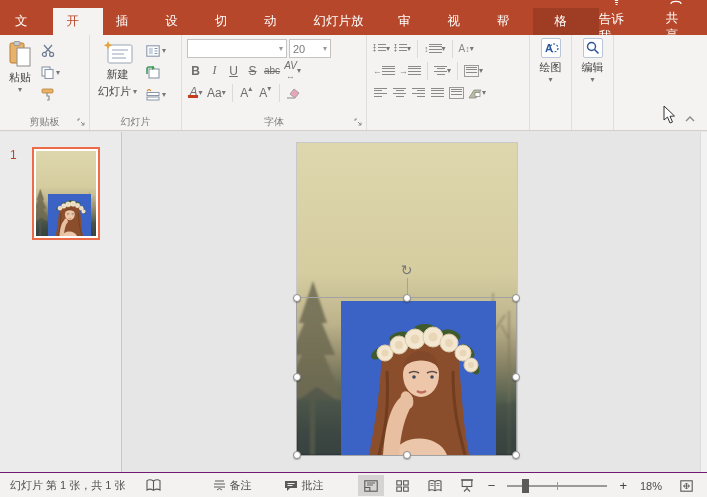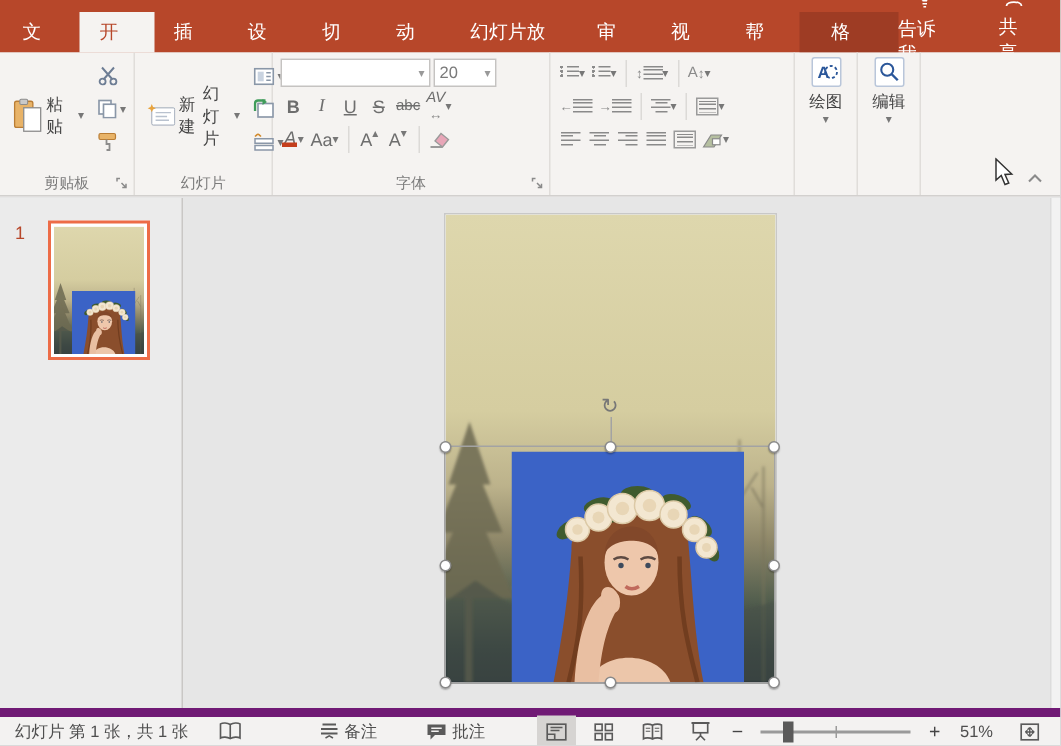--- a/index.html
+++ b/index.html
@@ -18,21 +18,21 @@
   .tbar-item { display:flex; align-items:center; gap:5px;flex-direction:column; }
   .gap28 { width:22px; }
 
   
   .ribbon { position:absolute; left:0; top:35px; width:707px; height:96px; background:#f5f3f1;
             border-bottom:1px solid #d2d0ce; display:flex; }
   .rgroup { position:relative; display:flex; flex-direction:column; border-right:1px solid #e0ddda; }
   .rbody { flex:1; display:flex; padding:4px 3px 0 5px; }
   .rlabel { height:15px; font-size:10px; color:#7b7b7b; text-align:center; position:relative; }
   .launcher { position:absolute; right:3px; bottom:3px; width:9px; height:9px; }
-  .bigbtn { display:flex; flex-direction:row; align-items:center; justify-content:flex-start;
+  .bigbtn { display:flex; flex-direction:column; align-items:center; justify-content:flex-start;
             font-size:11px; color:#444; padding:2px 3px; gap:2px; border-radius:2px; }
   .dd { font-size:8px; color:#777; line-height:6px; }
   .minicol { display:flex; flex-direction:column; justify-content:flex-start; gap:5px; padding:3px 0 0 4px; }
   .minibtn { display:flex; align-items:center; gap:2px; height:17px; padding:0 2px; border-radius:2px; }
 
   .fontgrid { display:flex; flex-direction:column; gap:3px; width:100%; }
   .frow { display:flex; align-items:center; gap:2px; }
   .combo { height:19px; background:#fff; border:1px solid #c5c3c1; display:flex; align-items:center;
            font-size:11px; color:#7a7a7a; padding:0 3px; }
   .combo .cdd { margin-left:auto; font-size:8px; color:#999; }
@@ -98,21 +98,21 @@
          border:1px solid #a3a3a3; pointer-events:none; }
   .hdl { position:absolute; width:8px; height:8px; background:#fff; border:1px solid #8a8a8a;
          border-radius:50%; transform:translate(-50%,-50%); box-shadow:0 1px 1px rgba(0,0,0,.25);
          pointer-events:auto; }
   .rothdl { position:absolute; left:50%; top:-36px; transform:translateX(-50%); width:16px; height:16px;
             color:#777; font-size:14px; line-height:16px; text-align:center; pointer-events:auto; }
   .rotline { position:absolute; left:50%; top:-20px; width:1px; height:20px; background:#a3a3a3; }
 
   
   .statusbar { position:absolute; left:0; top:472px; width:707px; height:25px; background:#f3f2f1;
-               border-top:6px solid #701a75; display:flex; align-items:center; font-size:11px; color:#4e4e4e; }
+               border-top:1px solid #701a75; display:flex; align-items:flex-start; font-size:11px; color:#4e4e4e; }
   .sb-item { display:flex; align-items:center; gap:4px; height:25px; padding:0 5px; }
   .viewbtn { width:26px; height:21px; display:flex; align-items:center; justify-content:center; }
   .viewbtn.active { background:#d6d4d2; }
   .zoomtrack { position:relative; width:100px; height:2px; background:#9a9a9a; margin:0 4px; }
   .zoomthumb { position:absolute; left:15px; top:-6px; width:7px; height:14px; background:#5a5a5a; }
   .zoomtick { position:absolute; left:50px; top:-3px; width:1px; height:8px; background:#9a9a9a; }
 
   .cursor { position:absolute; left:663px; top:105px; z-index:50; }
 </style>
 </head>
@@ -597,21 +597,21 @@
         <span style="font-size:13px;color:#444">−</span>
       </div>
       <div class="zoomtrack">
         <div class="zoomtick"></div>
         <div class="zoomthumb"></div>
       </div>
       <div class="sb-item clickable" style="padding:0 2px">
         <span style="font-size:13px;color:#444">+</span>
       </div>
       <div class="sb-item clickable">
-        <span>51%</span>
+        <span>18%</span>
       </div>
       <div class="viewbtn">
         <svg width="13" height="12" viewBox="0 0 13 12">
           <rect x="0.8" y="0.8" width="11.4" height="10.4" fill="none" stroke="#5a5a5a" stroke-width="1.1"></rect>
           <path d="M6.5,3 V9 M3.5,6 H9.5 M6.5,3 L5,4.5 M6.5,3 L8,4.5 M6.5,9 L5,7.5 M6.5,9 L8,7.5 M3.5,6 L5,4.8 M3.5,6 L5,7.2 M9.5,6 L8,4.8 M9.5,6 L8,7.2" stroke="#5a5a5a" stroke-width="0.9" fill="none"></path>
         </svg>
       </div>
     </div>
   </div>
 

